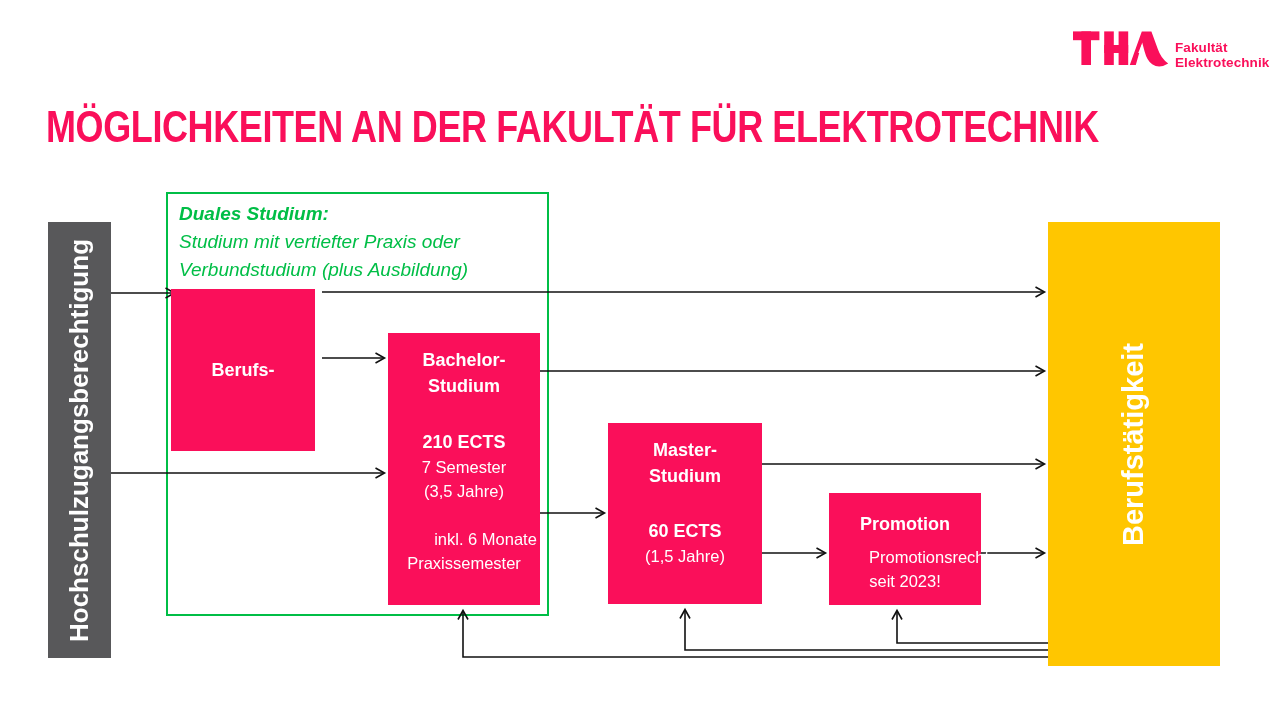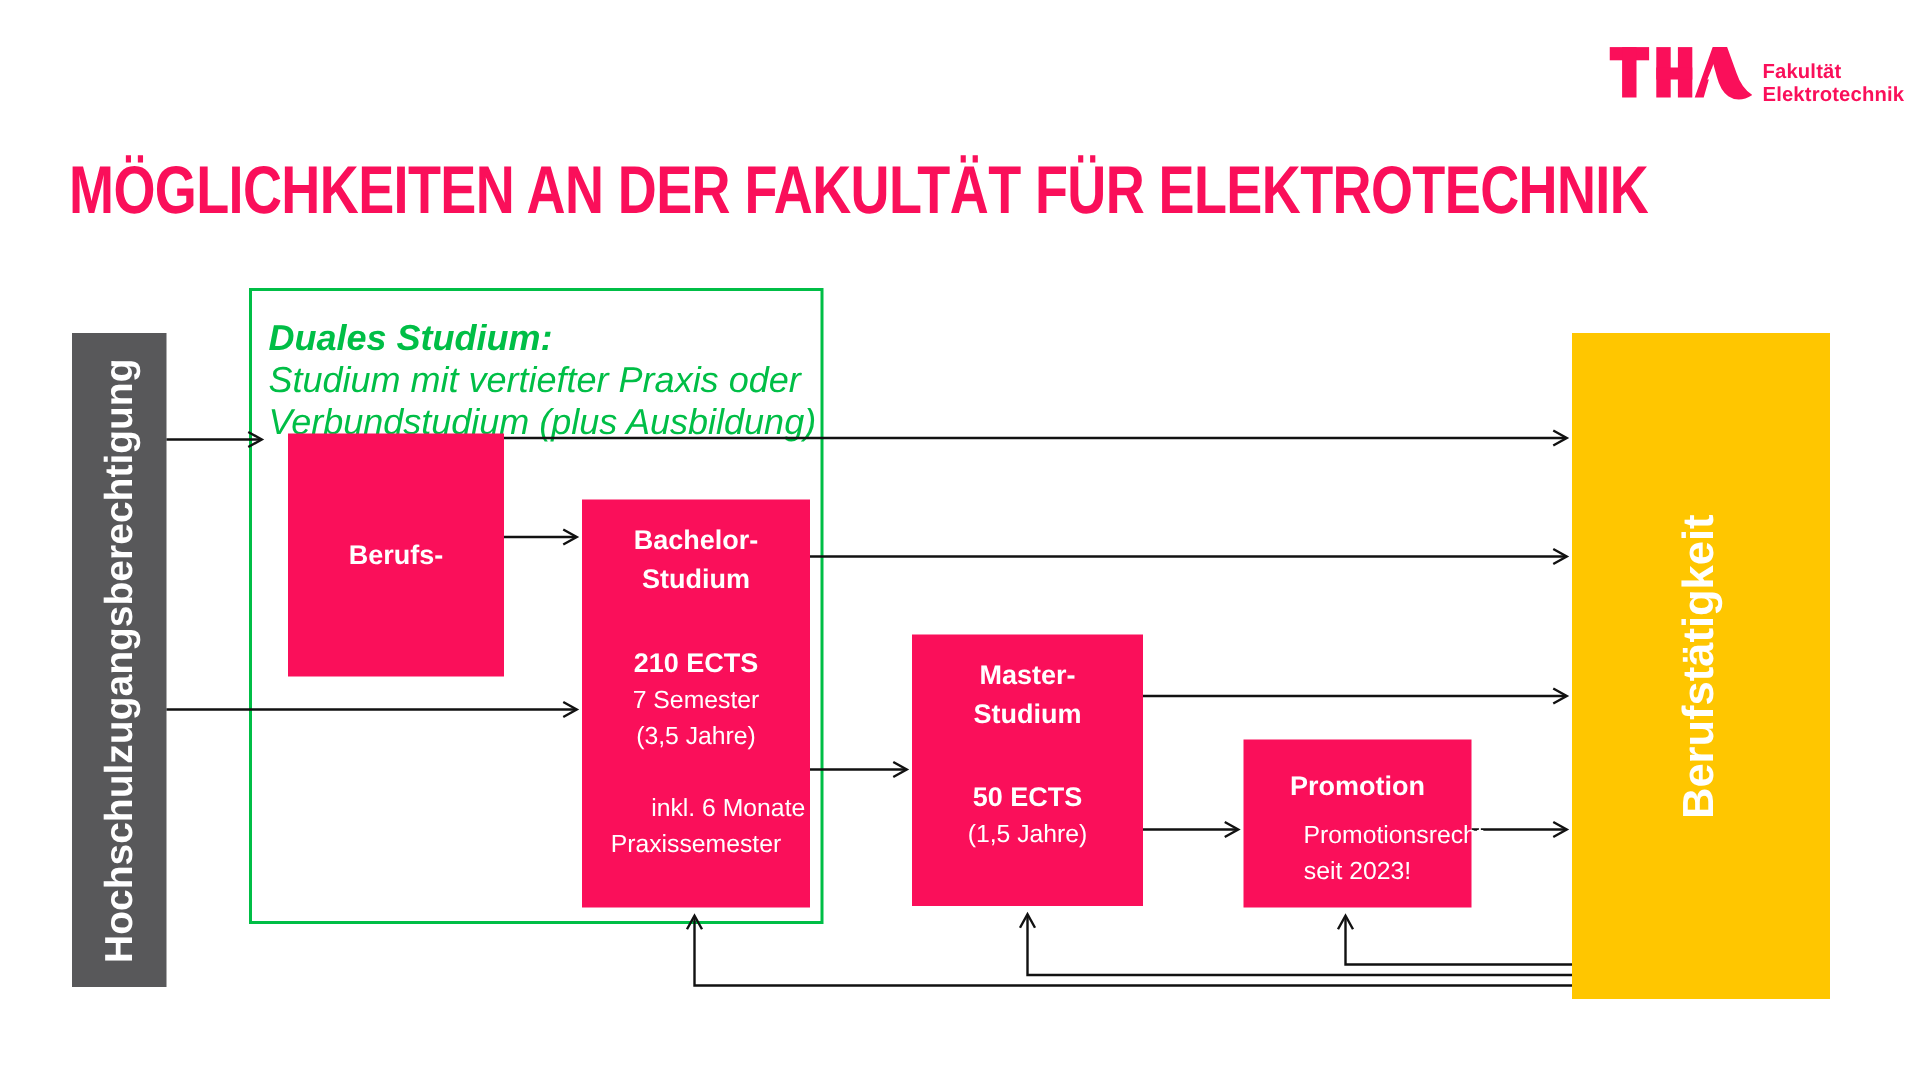--- a/index.html
+++ b/index.html
@@ -23,30 +23,30 @@
   .vbar .rot span{transform:rotate(-90deg);white-space:nowrap;color:#fff;font-weight:bold;}
   .bar-left{left:48px;top:222px;width:63px;height:436px;background:var(--gray);}
   .bar-left .rot span{font-size:26px;}
   .bar-right{left:1048px;top:222px;width:172px;height:444px;background:var(--yellow);}
   .bar-right .rot span{font-size:29px;}
   
   .dual-frame{
     position:absolute;left:166px;top:192px;width:383px;height:424px;
     border:2px solid var(--green);box-sizing:border-box;
   }
-  .dual-note{position:absolute;left:11px;top:18px;font-size:24px;line-height:28px;color:var(--green);font-style:italic;}
+  .dual-note{position:absolute;left:11px;top:6px;font-size:19px;line-height:28px;color:var(--green);font-style:italic;}
   .dual-note .head{font-weight:bold;}
   
   .pbox{
     position:absolute;background:var(--pink);color:#fff;text-align:center;
     box-sizing:border-box;z-index:2;
   }
   .pbox .b{font-weight:bold;font-size:18px;line-height:26px;}
   .pbox .r{font-size:16.5px;line-height:24px;}
-  .box-beruf{left:192px;top:289px;width:144px;height:162px;display:flex;flex-direction:column;justify-content:center;}
+  .box-beruf{left:171px;top:289px;width:144px;height:162px;display:flex;flex-direction:column;justify-content:center;}
   .box-beruf .b{line-height:29px;}
   .box-bachelor{left:388px;top:333px;width:152px;height:272px;padding-top:14px;}
   .box-master{left:608px;top:423px;width:154px;height:181px;padding-top:14px;}
   .box-promotion{left:829px;top:493px;width:152px;height:112px;padding-top:18px;}
   .gap30{margin-top:30px;}
   .gap29{margin-top:29px;}
   .gap24{margin-top:24px;padding-left:43px;}
   .gap8{margin-top:8px;margin-left:40px;}
   
   .arrows{position:absolute;left:0;top:0;z-index:1;}
@@ -128,21 +128,21 @@
     <div class="b gap30">210 ECTS</div>
     <div class="r">7 Semester</div>
     <div class="r">(3,5 Jahre)</div>
     <div class="r gap24">inkl. 6 Monate</div>
     <div class="r">Praxissemester</div>
   </div>
 
   <div class="pbox box-master">
     <div class="b">Master-</div>
     <div class="b">Studium</div>
-    <div class="b gap29">50 ECTS</div>
+    <div class="b gap29">60 ECTS</div>
     <div class="r">(1,5 Jahre)</div>
   </div>
 
   <div class="pbox box-promotion">
     <div class="b">Promotion</div>
     <div class="r gap8">Promotionsrecht</div>
     <div class="r">seit 2023!</div>
   </div>
 
 </div>

